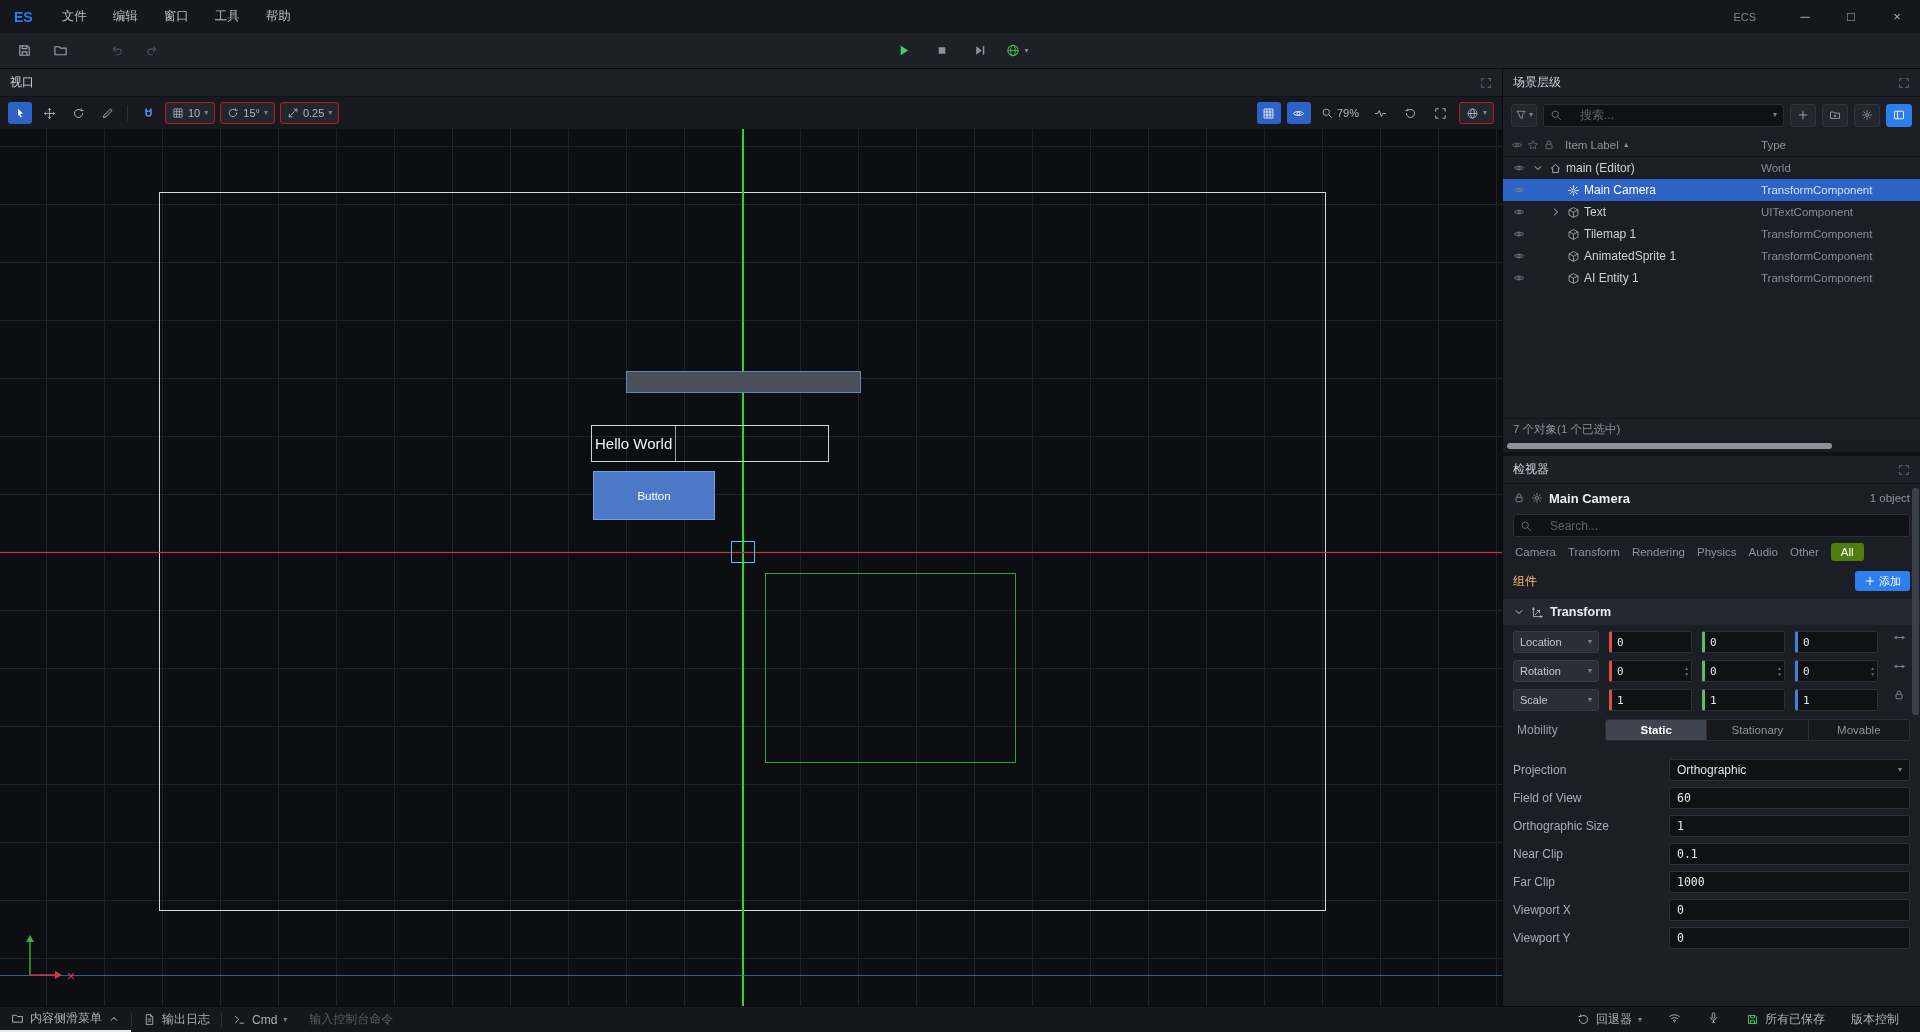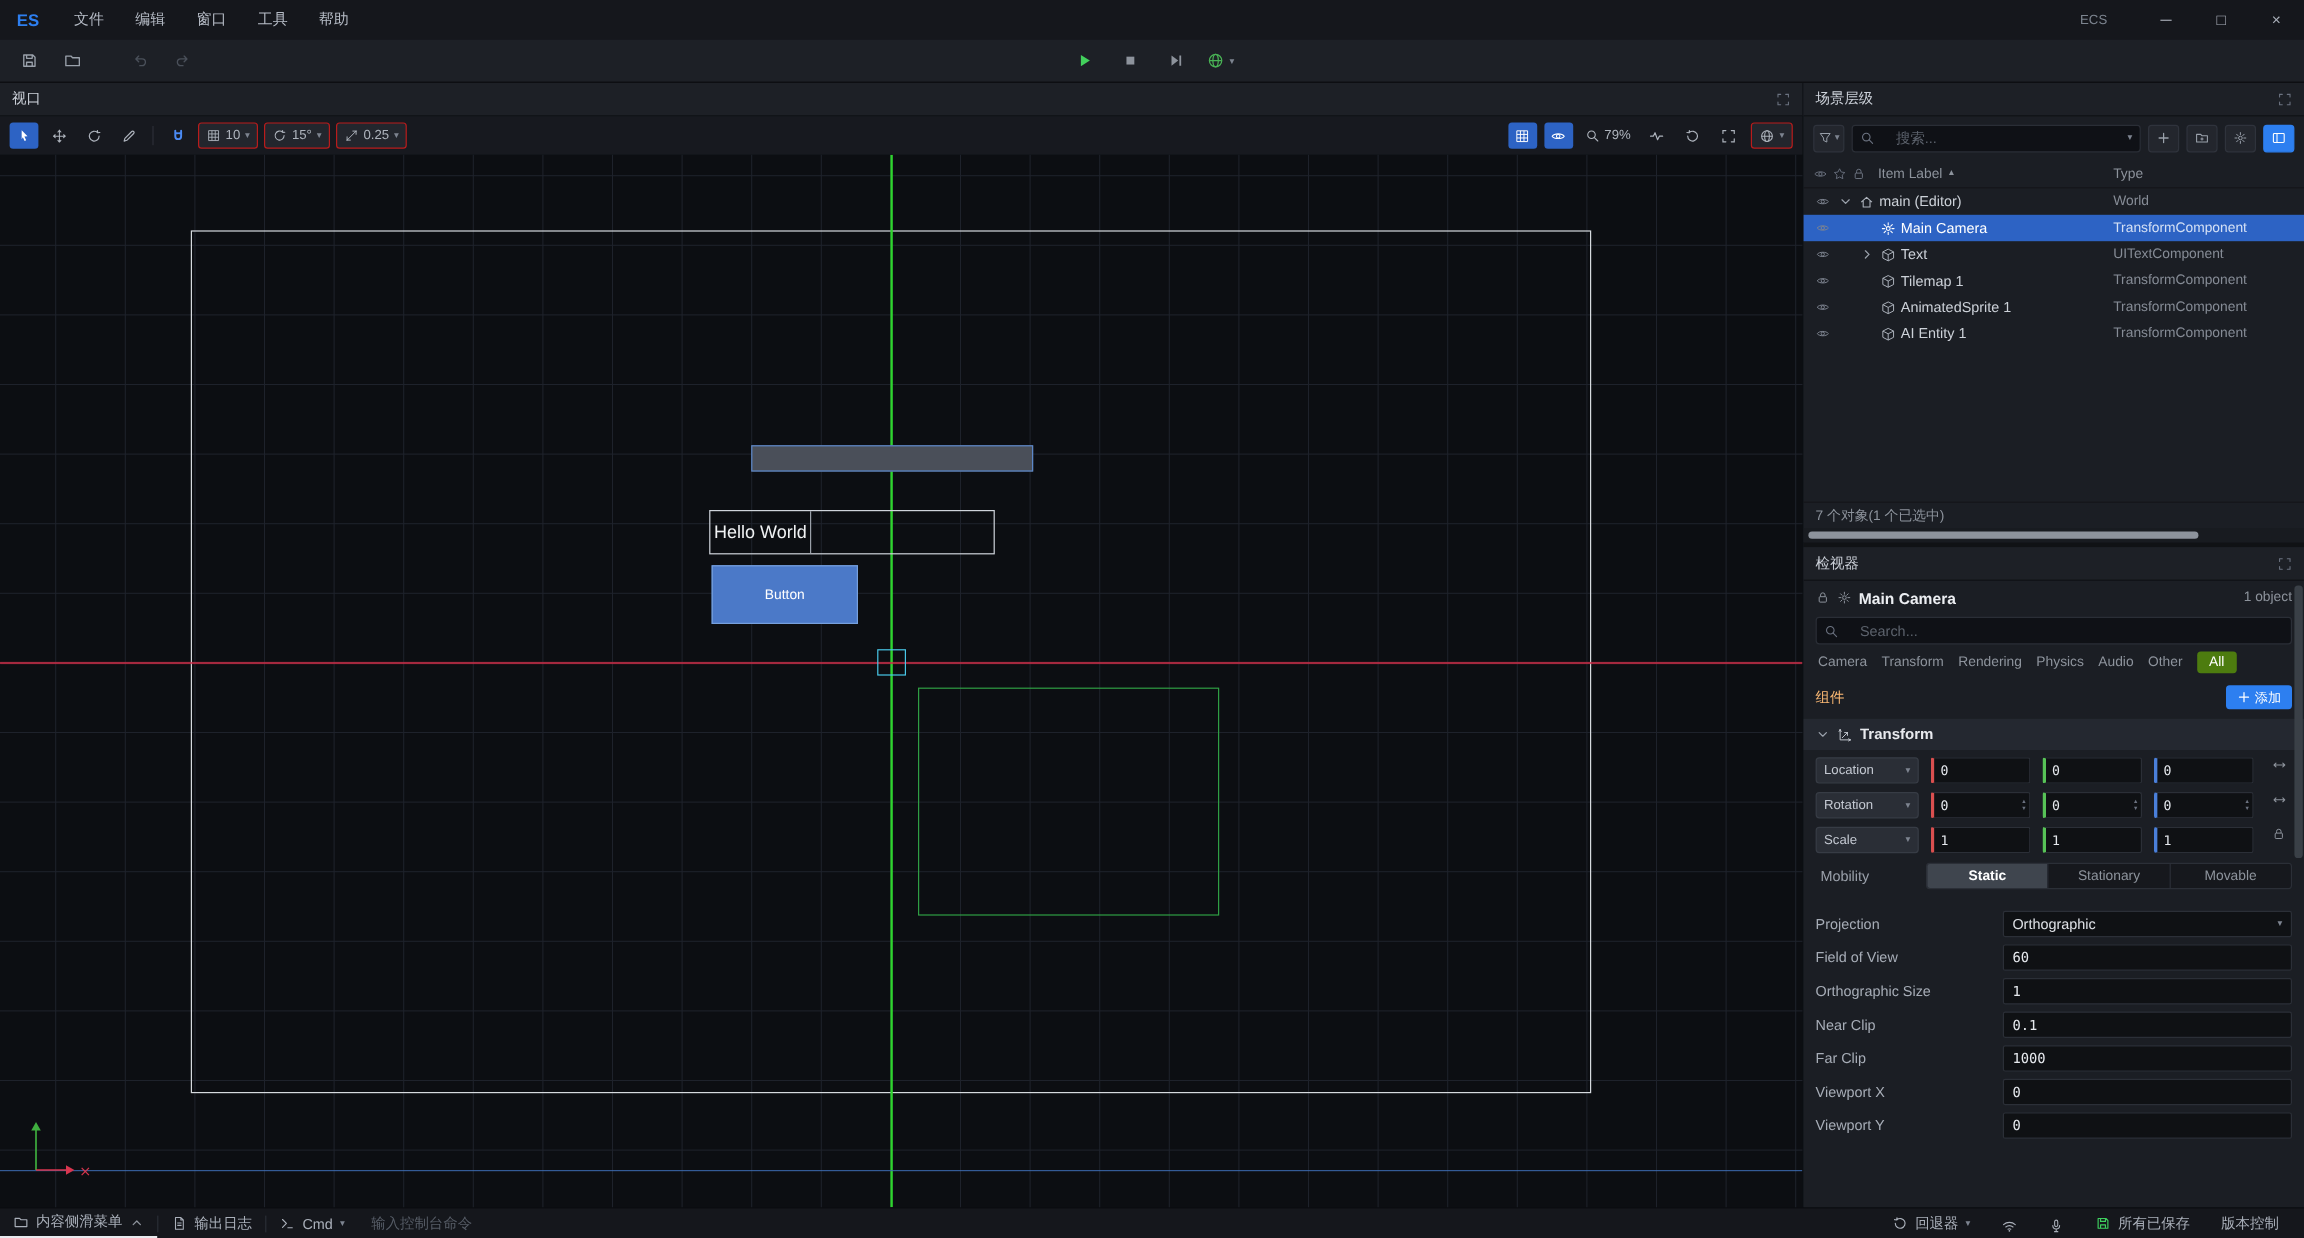--- a/index.html
+++ b/index.html
@@ -132,21 +132,21 @@
     font-family:"DejaVu Sans Mono",monospace;font-size:11.5px;min-width:0;}
   .vscroll{position:absolute;right:1px;top:30px;bottom:4px;width:7px;}
   .vscroll .thumb{position:absolute;top:2px;height:44%;width:100%;background:#3a4047;border-radius:3px;}
   
   .statusbar{height:26px;background:#15171c;border-top:1px solid #0b0c10;display:flex;align-items:center;
     font-size:12px;color:#aab0ba;flex:none;}
   .sb-item{display:flex;align-items:center;gap:6px;padding:0 11px;height:100%;}
   .sb-item.activeu{border-bottom:2px solid #e8eaee;}
   .sb-sep{width:1px;height:14px;background:#2a2e36;}
   .sb-dim{color:#565c66;}
-  .sb-right{margin-left:auto;display:flex;align-items:flex-end;gap:4px;padding-right:10px;}
+  .sb-right{margin-left:auto;display:flex;align-items:flex-start;gap:4px;padding-right:10px;}
   .green{color:#3ecf5e;}
 </style>
 </head>
 <body>
 
 <svg width="0" height="0" style="position:absolute" aria-hidden="true">
 <defs>
   <g id="_s" fill="none" stroke="currentColor" stroke-width="1.2" stroke-linecap="round" stroke-linejoin="round"></g>
   <symbol id="i-floppy" viewBox="0 0 16 16">
         <path d="M3 3h8l2 2v8H3z M5.5 3v3h5V3 M5.5 13V9.5h5V13" fill="none" stroke="currentColor" stroke-width="1.2" stroke-linejoin="round"></path>

